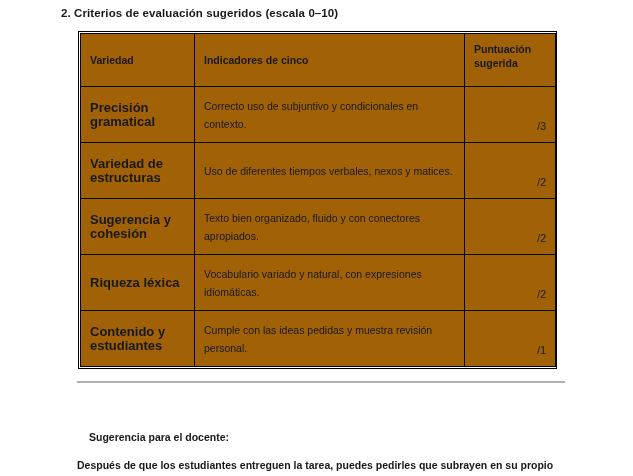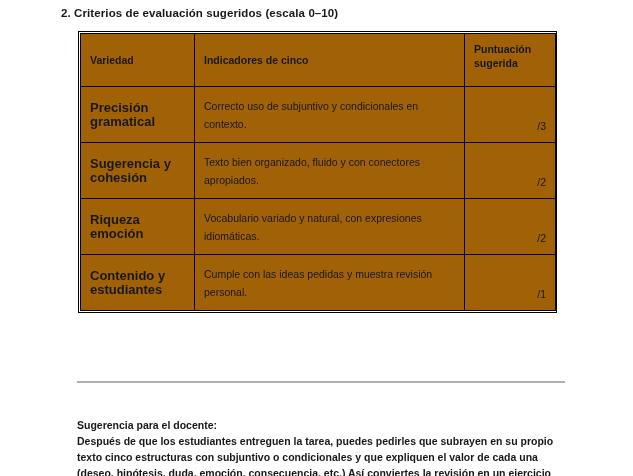--- a/index.html
+++ b/index.html
@@ -127,21 +127,21 @@
   .note {
     position: absolute;
     left: 77px;
     top: 417px;
     width: 500px;
     font-size: 10.5px;
     font-weight: bold;
     line-height: 16px;
   }
   .note p { margin: 0; }
-  .note .note-title { margin: 0; }
+  .note .note-title { margin: 12px; }
 </style>
 </head>
 <body>
 
 <div class="page">
 
   <div class="section-heading">2. Criterios de evaluación sugeridos (escala 0–10)</div>
 
   <div class="rubric-table-wrap">
     <table class="rubric">
@@ -168,36 +168,47 @@
             <div class="aspect-cell">Precisión gramatical</div>
           </td>
           <td>
             <div class="ind-cell">Correcto uso de subjuntivo y condicionales en contexto.</div>
           </td>
           <td>
             <div class="score-cell">/3</div>
           </td>
         </tr>
 
+        <tr class="body-row">
+          <td>
+            <div class="aspect-cell two-line">Variedad de estructuras</div>
+          </td>
+          <td>
+            <div class="ind-cell">Uso de diferentes tiempos verbales, nexos y matices.</div>
+          </td>
+          <td>
+            <div class="score-cell">/2</div>
+          </td>
+        </tr>
 
         <tr class="body-row">
           <td>
             <div class="aspect-cell two-line">Sugerencia y cohesión</div>
           </td>
           <td>
             <div class="ind-cell">Texto bien organizado, fluido y con conectores apropiados.</div>
           </td>
           <td>
             <div class="score-cell">/2</div>
           </td>
         </tr>
 
         <tr class="body-row">
           <td>
-            <div class="aspect-cell">Riqueza emoción</div>
+            <div class="aspect-cell">Riqueza léxica</div>
           </td>
           <td>
             <div class="ind-cell">Vocabulario variado y natural, con expresiones idiomáticas.</div>
           </td>
           <td>
             <div class="score-cell">/2</div>
           </td>
         </tr>
 
         <tr class="body-row">

